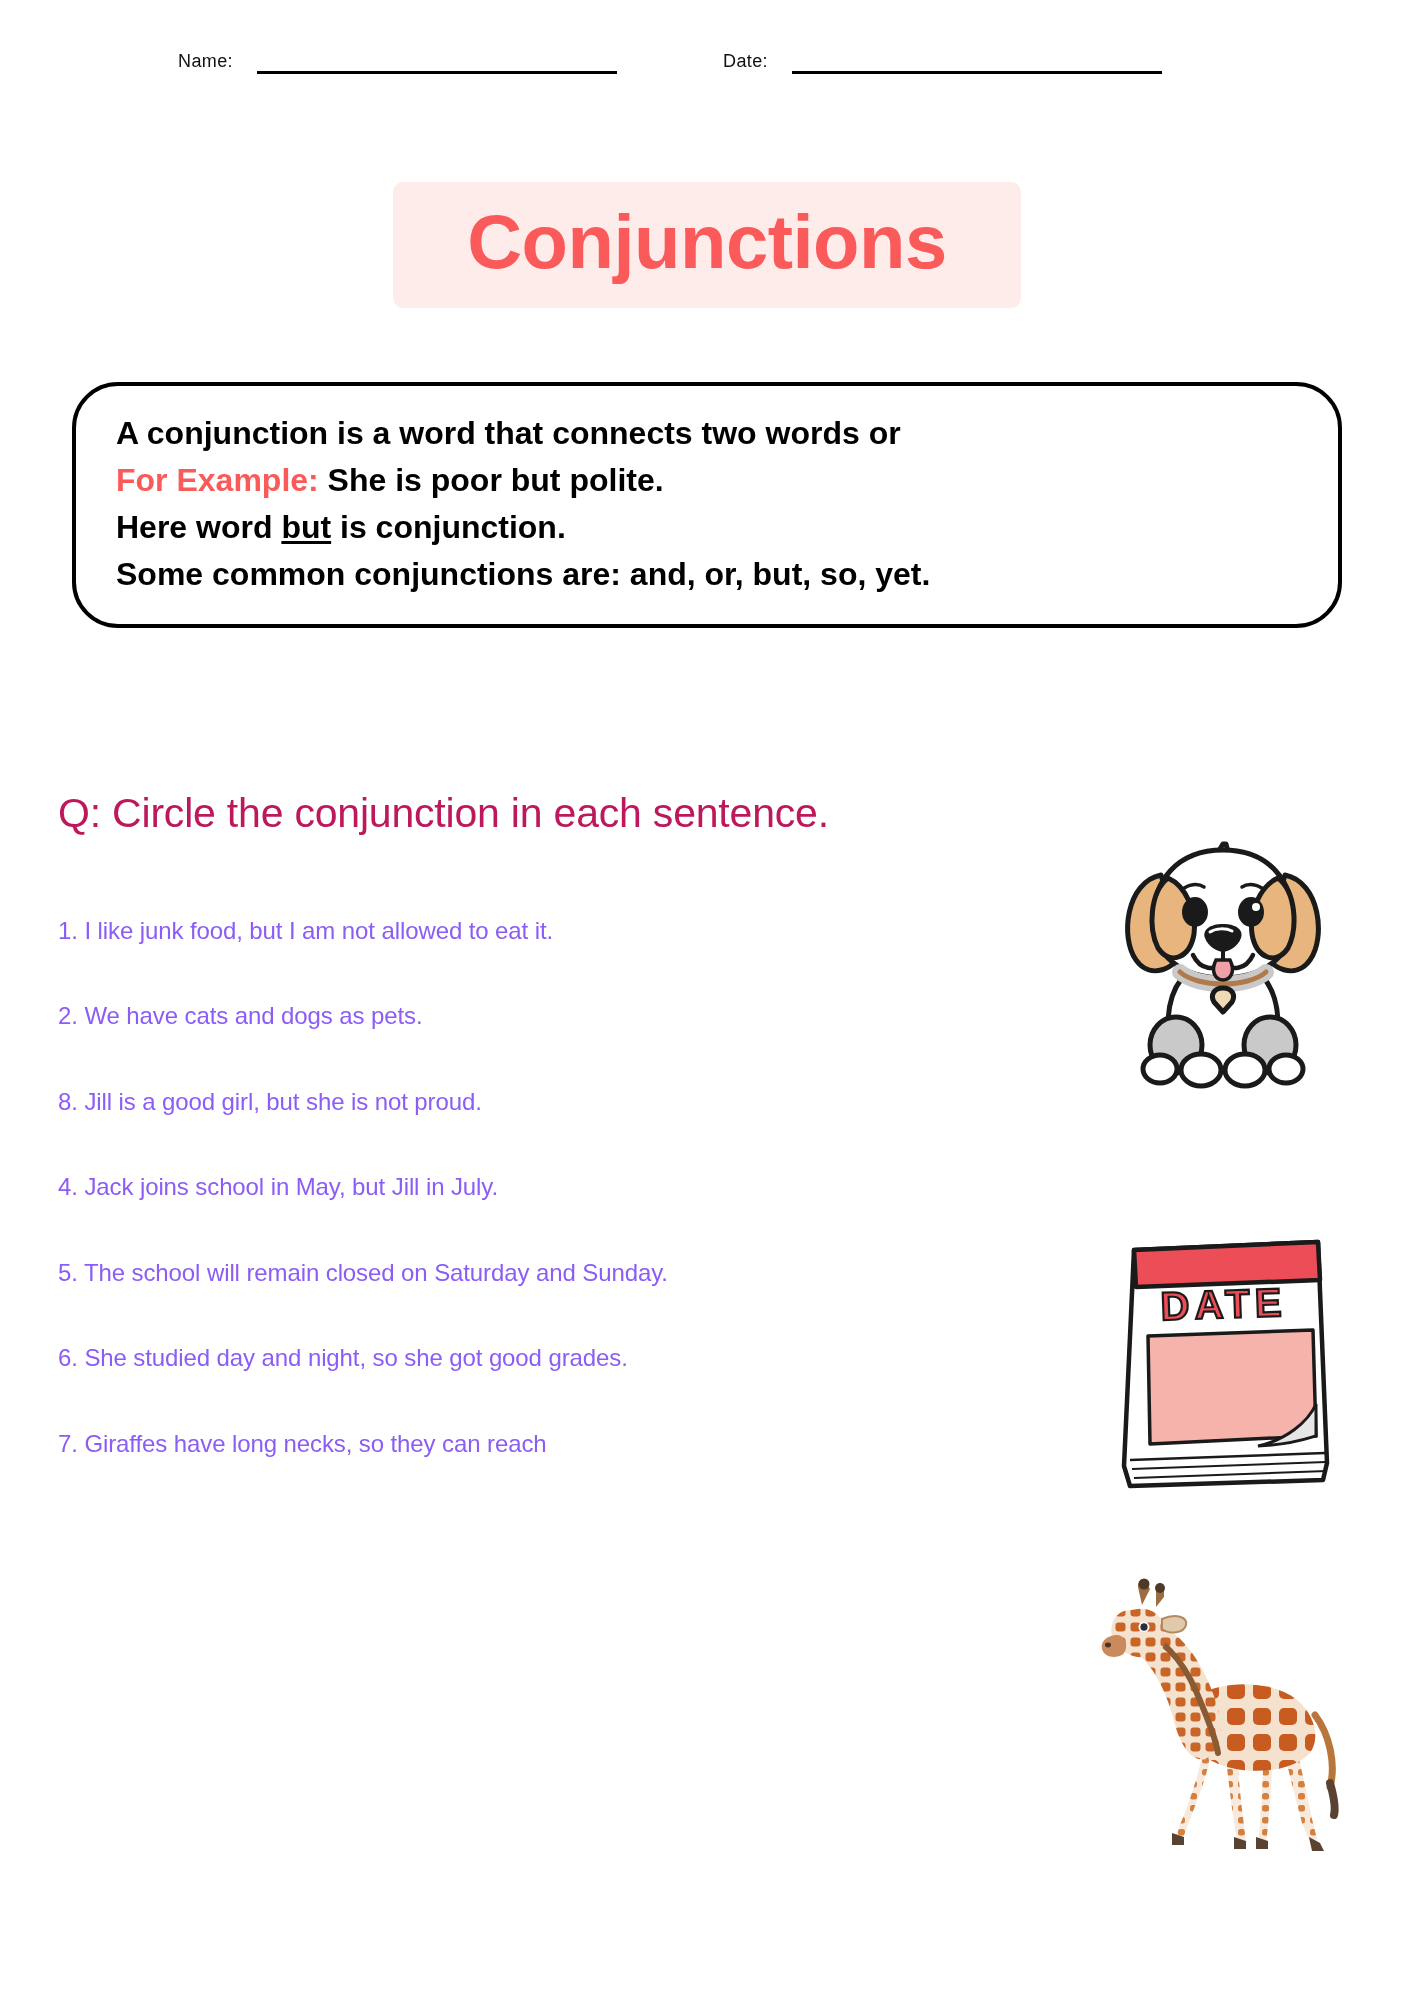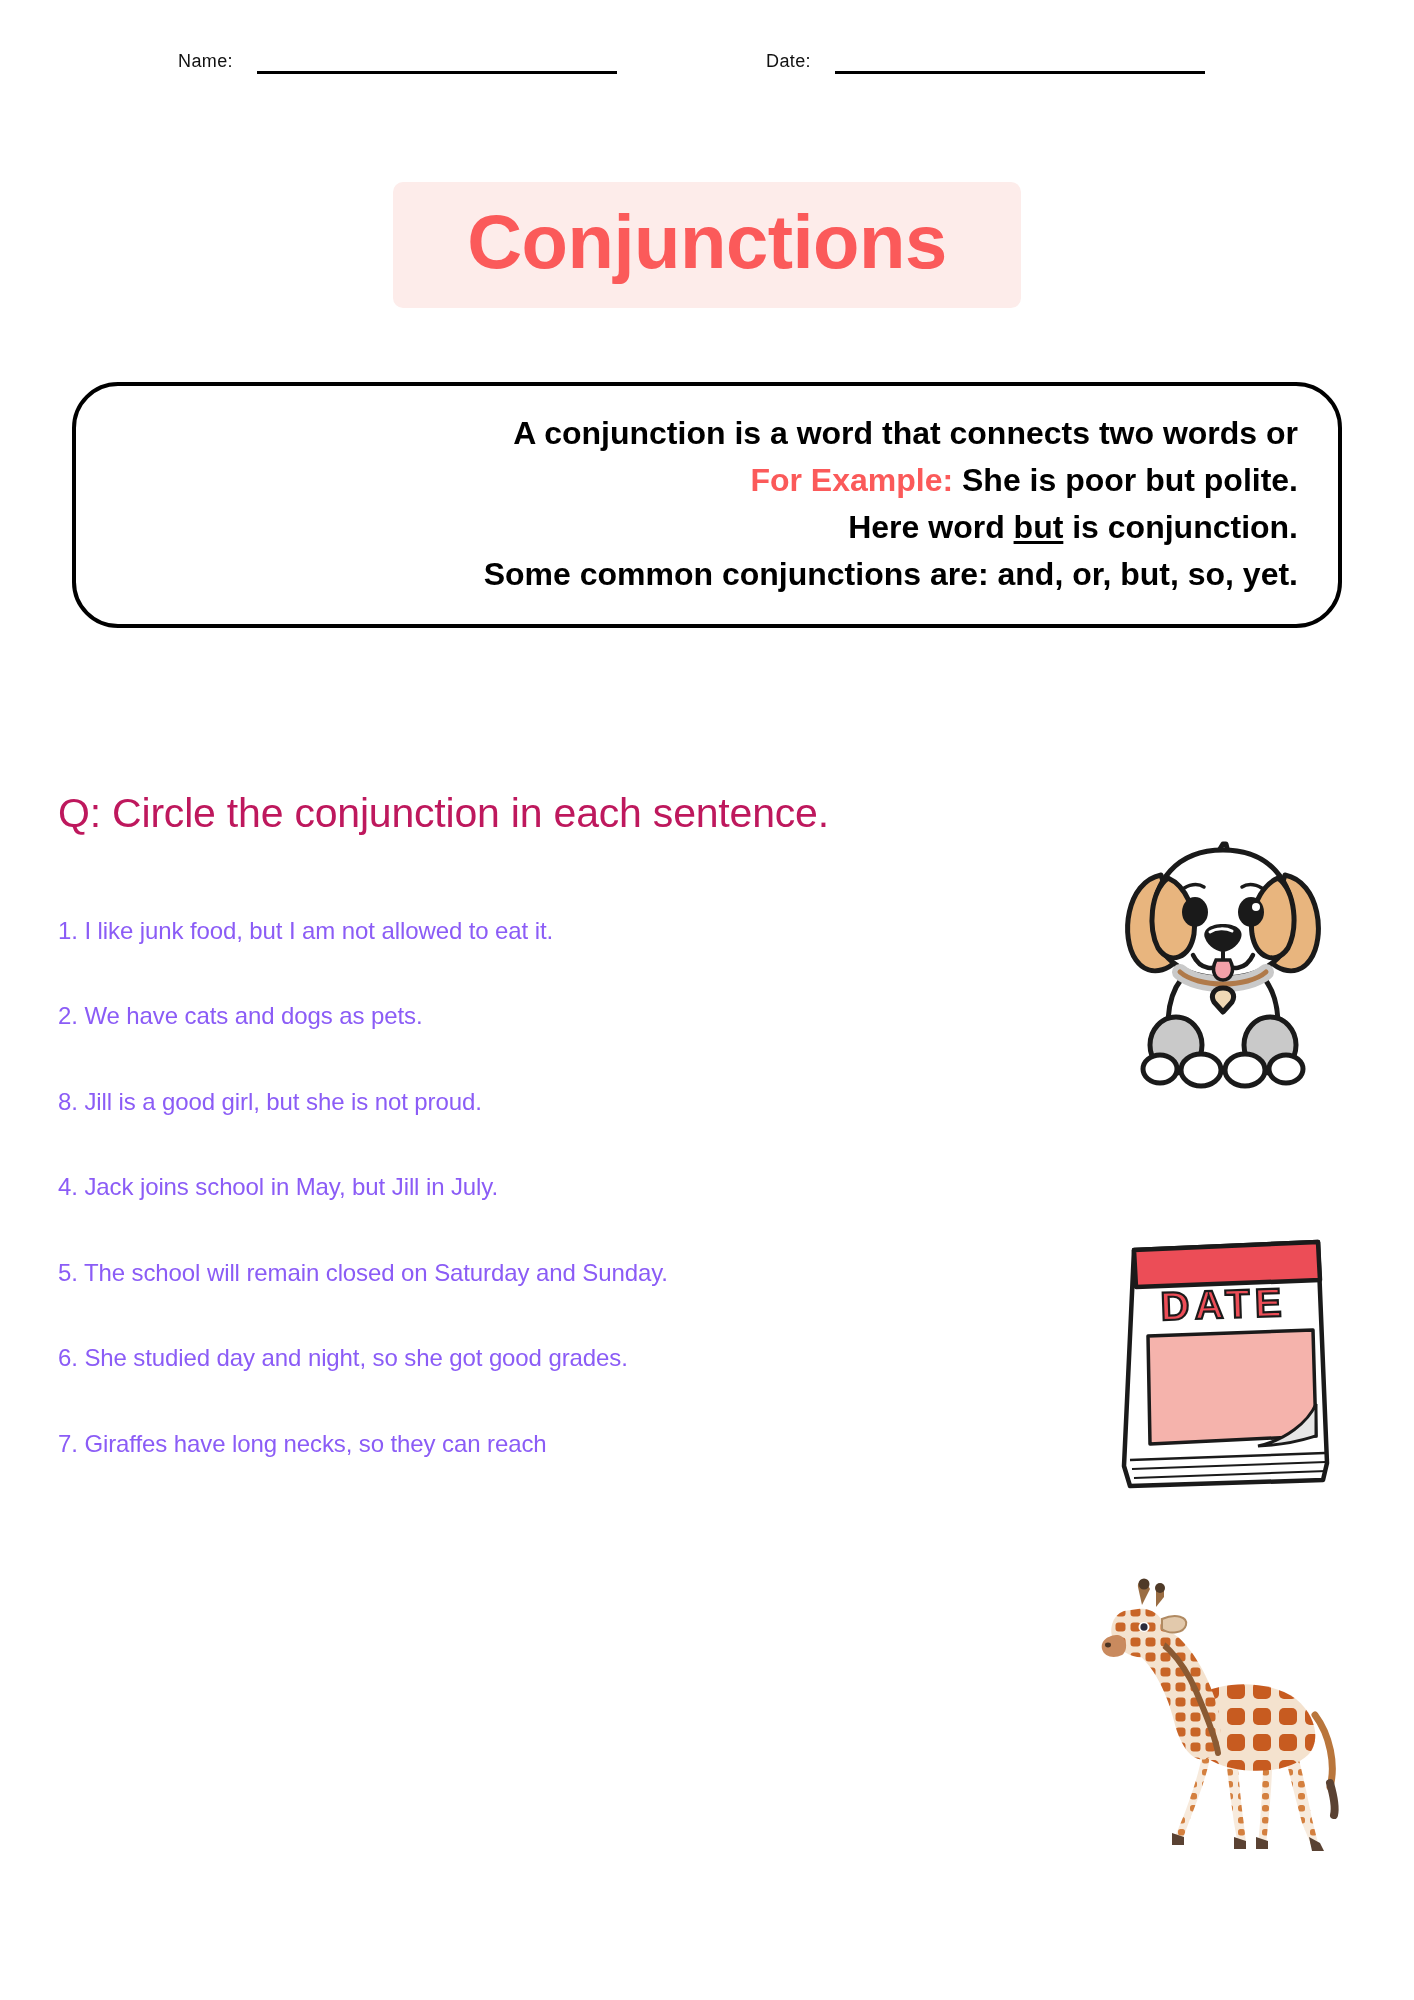--- a/index.html
+++ b/index.html
@@ -30,21 +30,21 @@
     line-height: 1;
     padding-bottom: 4px;
   }
   .field-rule {
     border-bottom: 3px solid #000000;
     margin-left: 24px;
     height: 1px;
   }
   #field-name { left: 178px; }
   #field-name .field-rule { width: 360px; }
-  #field-date { left: 766px; }
+  #field-date { left: 723px; }
   #field-date .field-rule { width: 370px; }
 
   
   .title-wrap {
     position: absolute;
     top: 182px;
     left: 0;
     width: 100%;
     display: flex;
     justify-content: center;
@@ -65,21 +65,21 @@
 
   
   .def-box {
     position: absolute;
     top: 382px;
     left: 72px;
     width: 1270px;
     border: 4px solid #000000;
     border-radius: 46px;
     padding: 24px 40px 26px 40px;
-    text-align: right;
+    text-align: left;
   }
   .def-line {
     font-size: 32px;
     font-weight: bold;
     color: #000000;
     line-height: 1.47;
   }
   .accent { color: #FB5A5A; }
   .underline-word { text-decoration: underline; text-underline-offset: 3px; }
 

